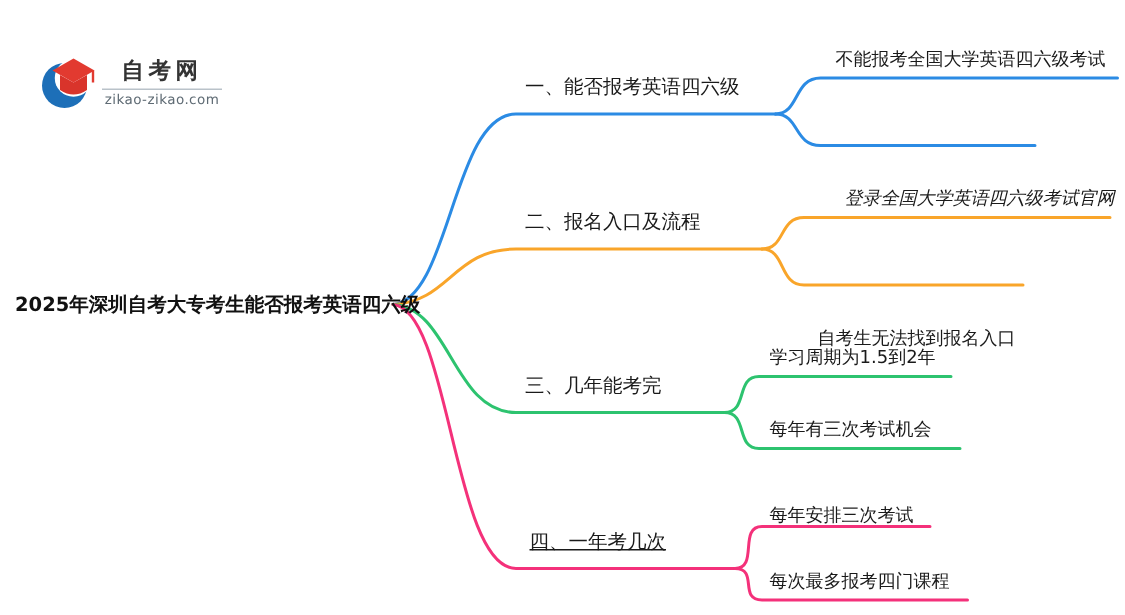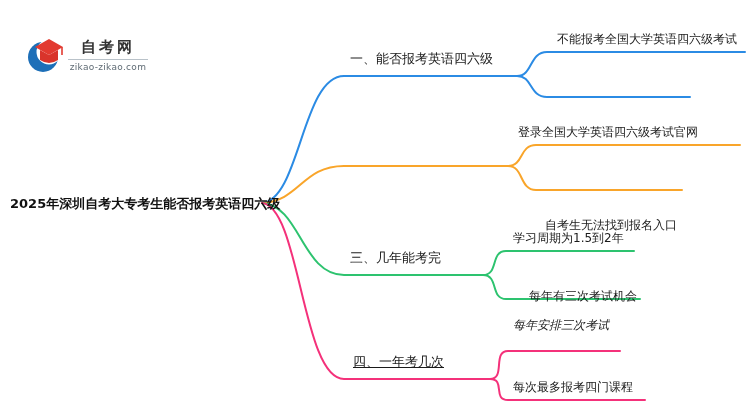--- a/index.html
+++ b/index.html
@@ -61,24 +61,25 @@
     <path d="M483,275 C499,275 490,299 506,299 H640" stroke="#2dc36f"></path>
 
     <path d="M262,203 C300,206 302,379 344,379 H490" stroke="#f4317a"></path>
     <path d="M490,379 C506,379 492,351 508,351 H620" stroke="#f4317a"></path>
     <path d="M490,379 C506,379 492,400 508,400 H645" stroke="#f4317a"></path>
   </svg>
 
   <div class="central-topic">2025年深圳自考大专考生能否报考英语四六级</div>
 
   <div class="branch-label" style="left:350px;top:50px;text-align:right;">一、能否报考英语四六级</div>
+  <div class="branch-label" style="left:350px;top:140px;">二、报名入口及流程</div>
   <div class="branch-label" style="left:350px;top:249px;">三、几年能考完</div>
   <div class="branch-label" style="left:353px;top:353px;text-decoration:underline;">四、一年考几次</div>
 
   <div class="leaf-label" style="left:557px;top:31px;">不能报考全国大学英语四六级考试</div>
-  <div class="leaf-label" style="left:518px;top:124px;">登录全国大学英语四六级考试官网</div>
+  <div class="leaf-label" style="left:563px;top:124px;font-style:italic;">登录全国大学英语四六级考试官网</div>
   <div class="leaf-label" style="left:545px;top:169px;margin-top:48px;">自考生无法找到报名入口</div>
   <div class="leaf-label" style="left:513px;top:230px;">学习周期为1.5到2年</div>
-  <div class="leaf-label" style="left:513px;top:288px;margin-left:16px;">每年有三次考试机会</div>
-  <div class="leaf-label" style="left:513px;top:317px;font-style:italic;">每年安排三次考试</div>
+  <div class="leaf-label" style="left:513px;top:278px;">每年有三次考试机会</div>
+  <div class="leaf-label" style="left:513px;top:335px;">每年安排三次考试</div>
   <div class="leaf-label" style="left:513px;top:379px;">每次最多报考四门课程</div>
 
 </div>
 
 </body></html>

